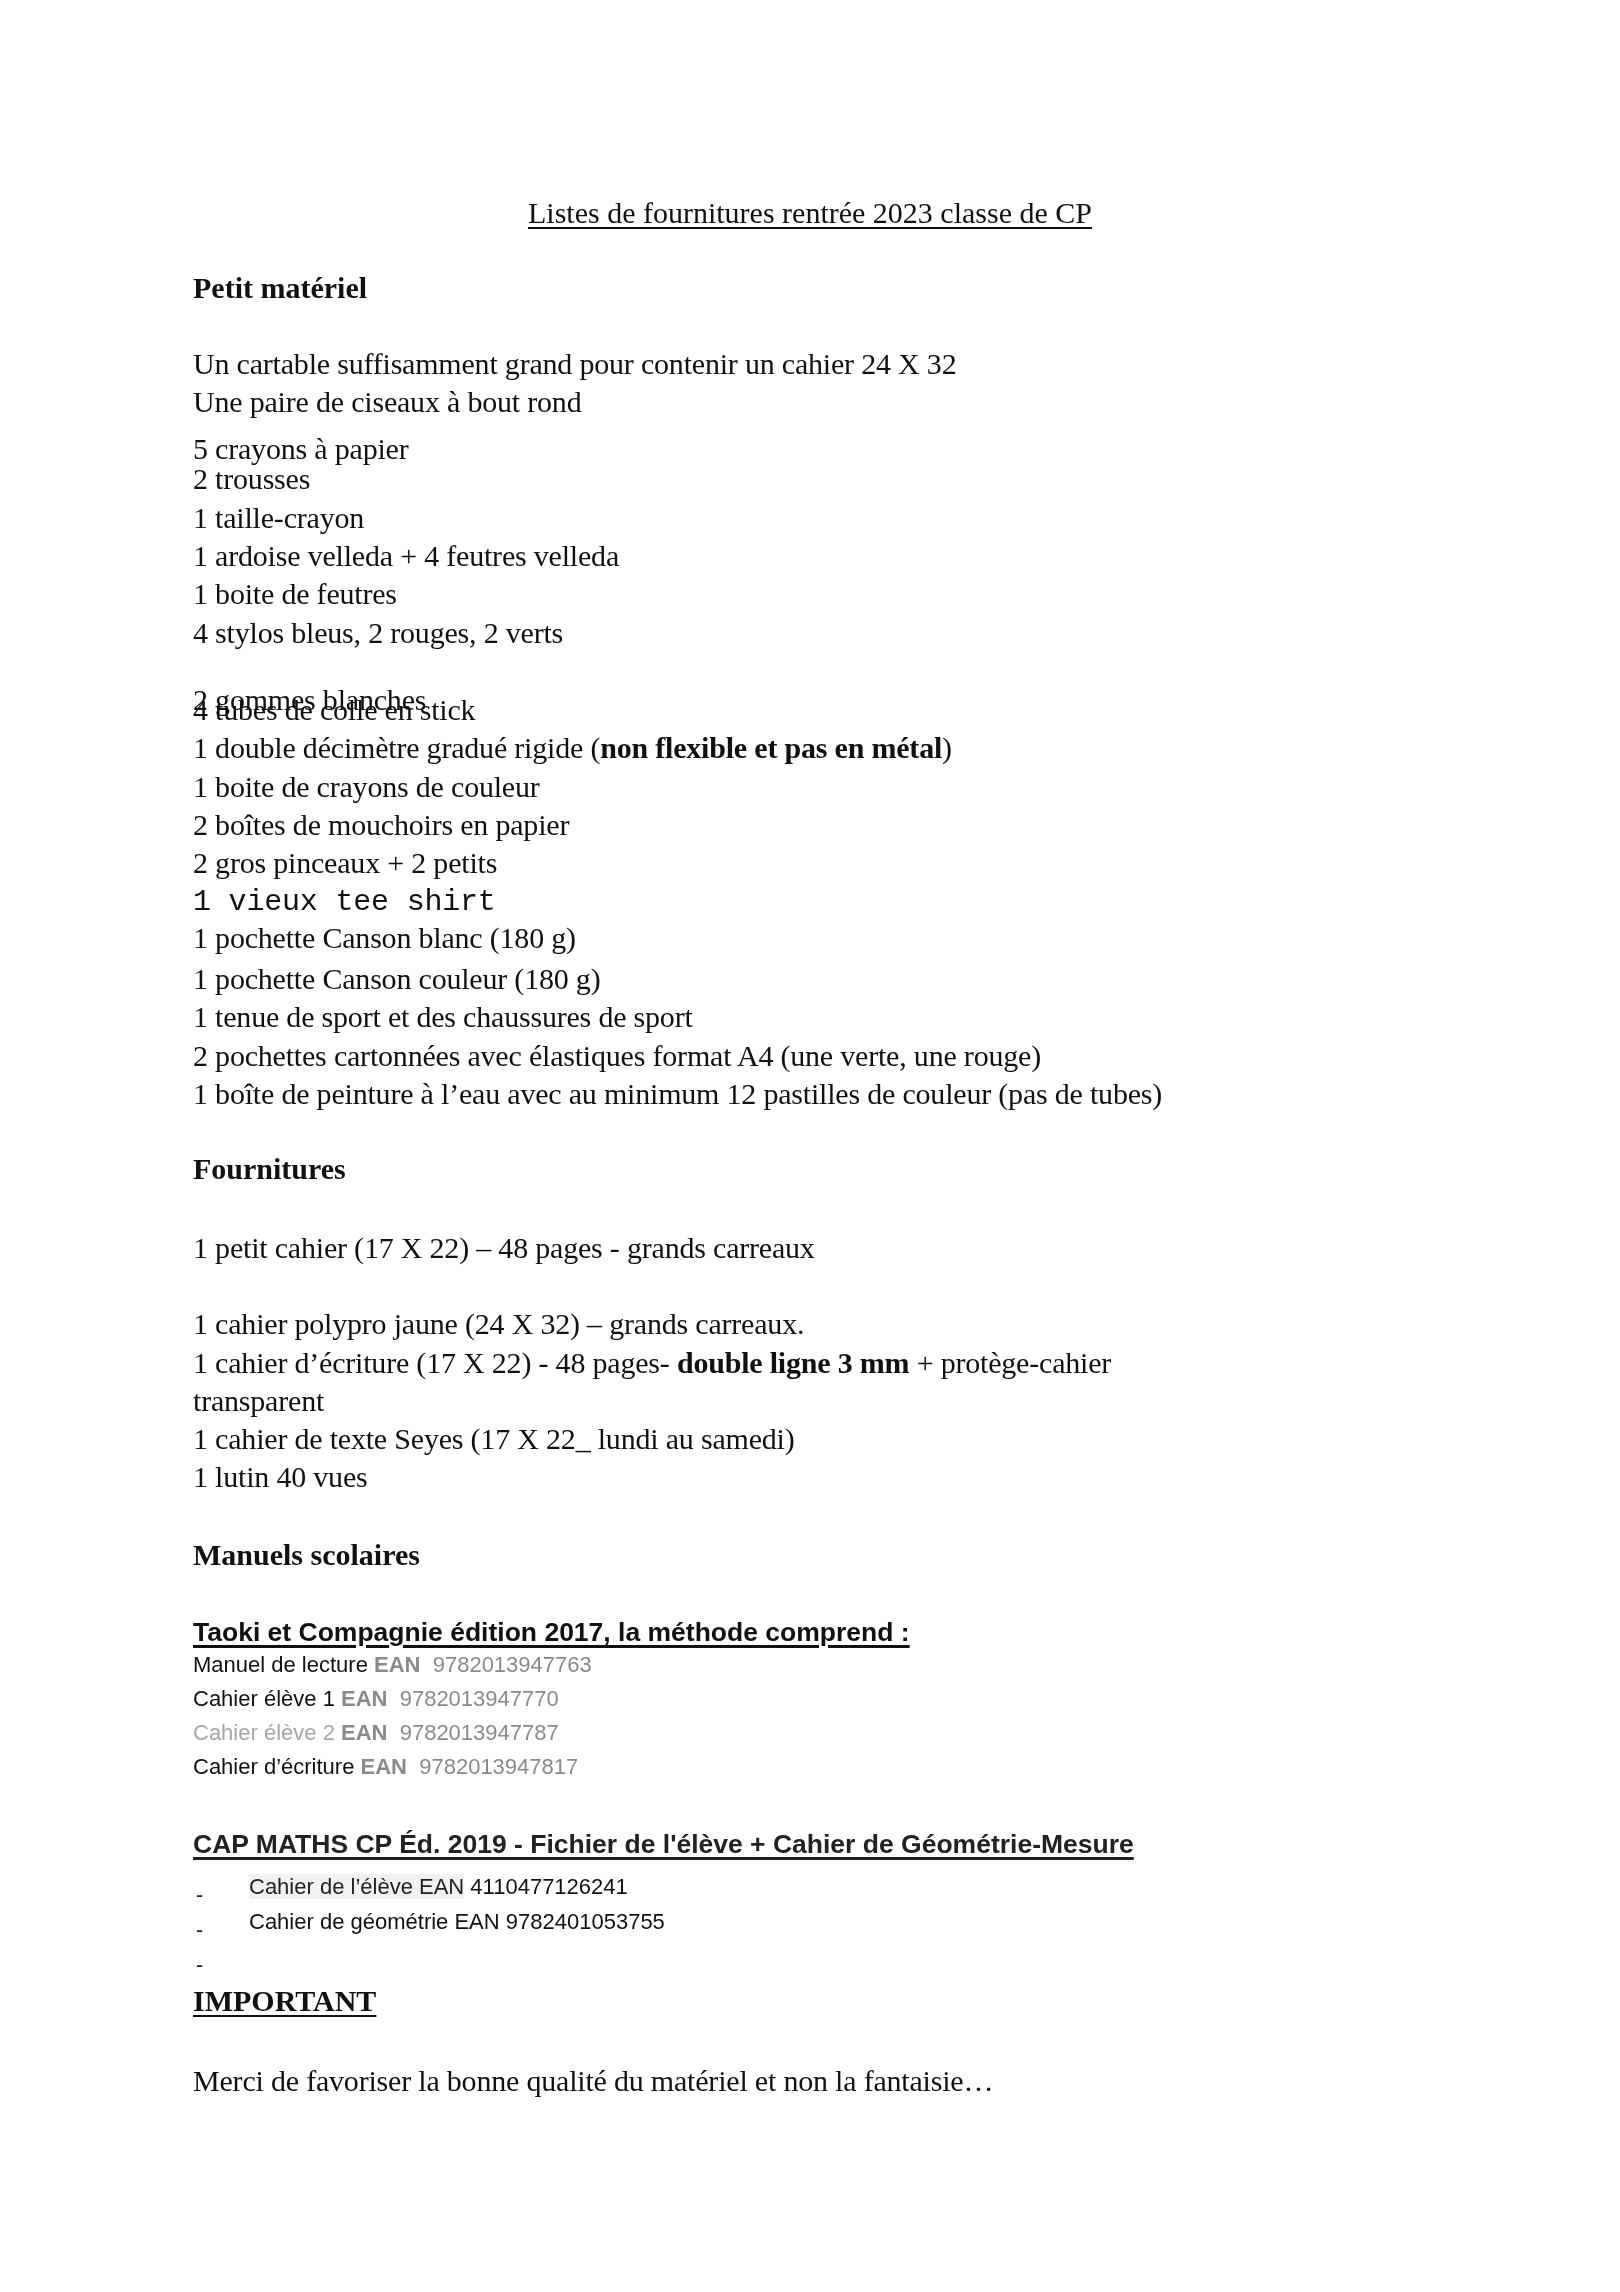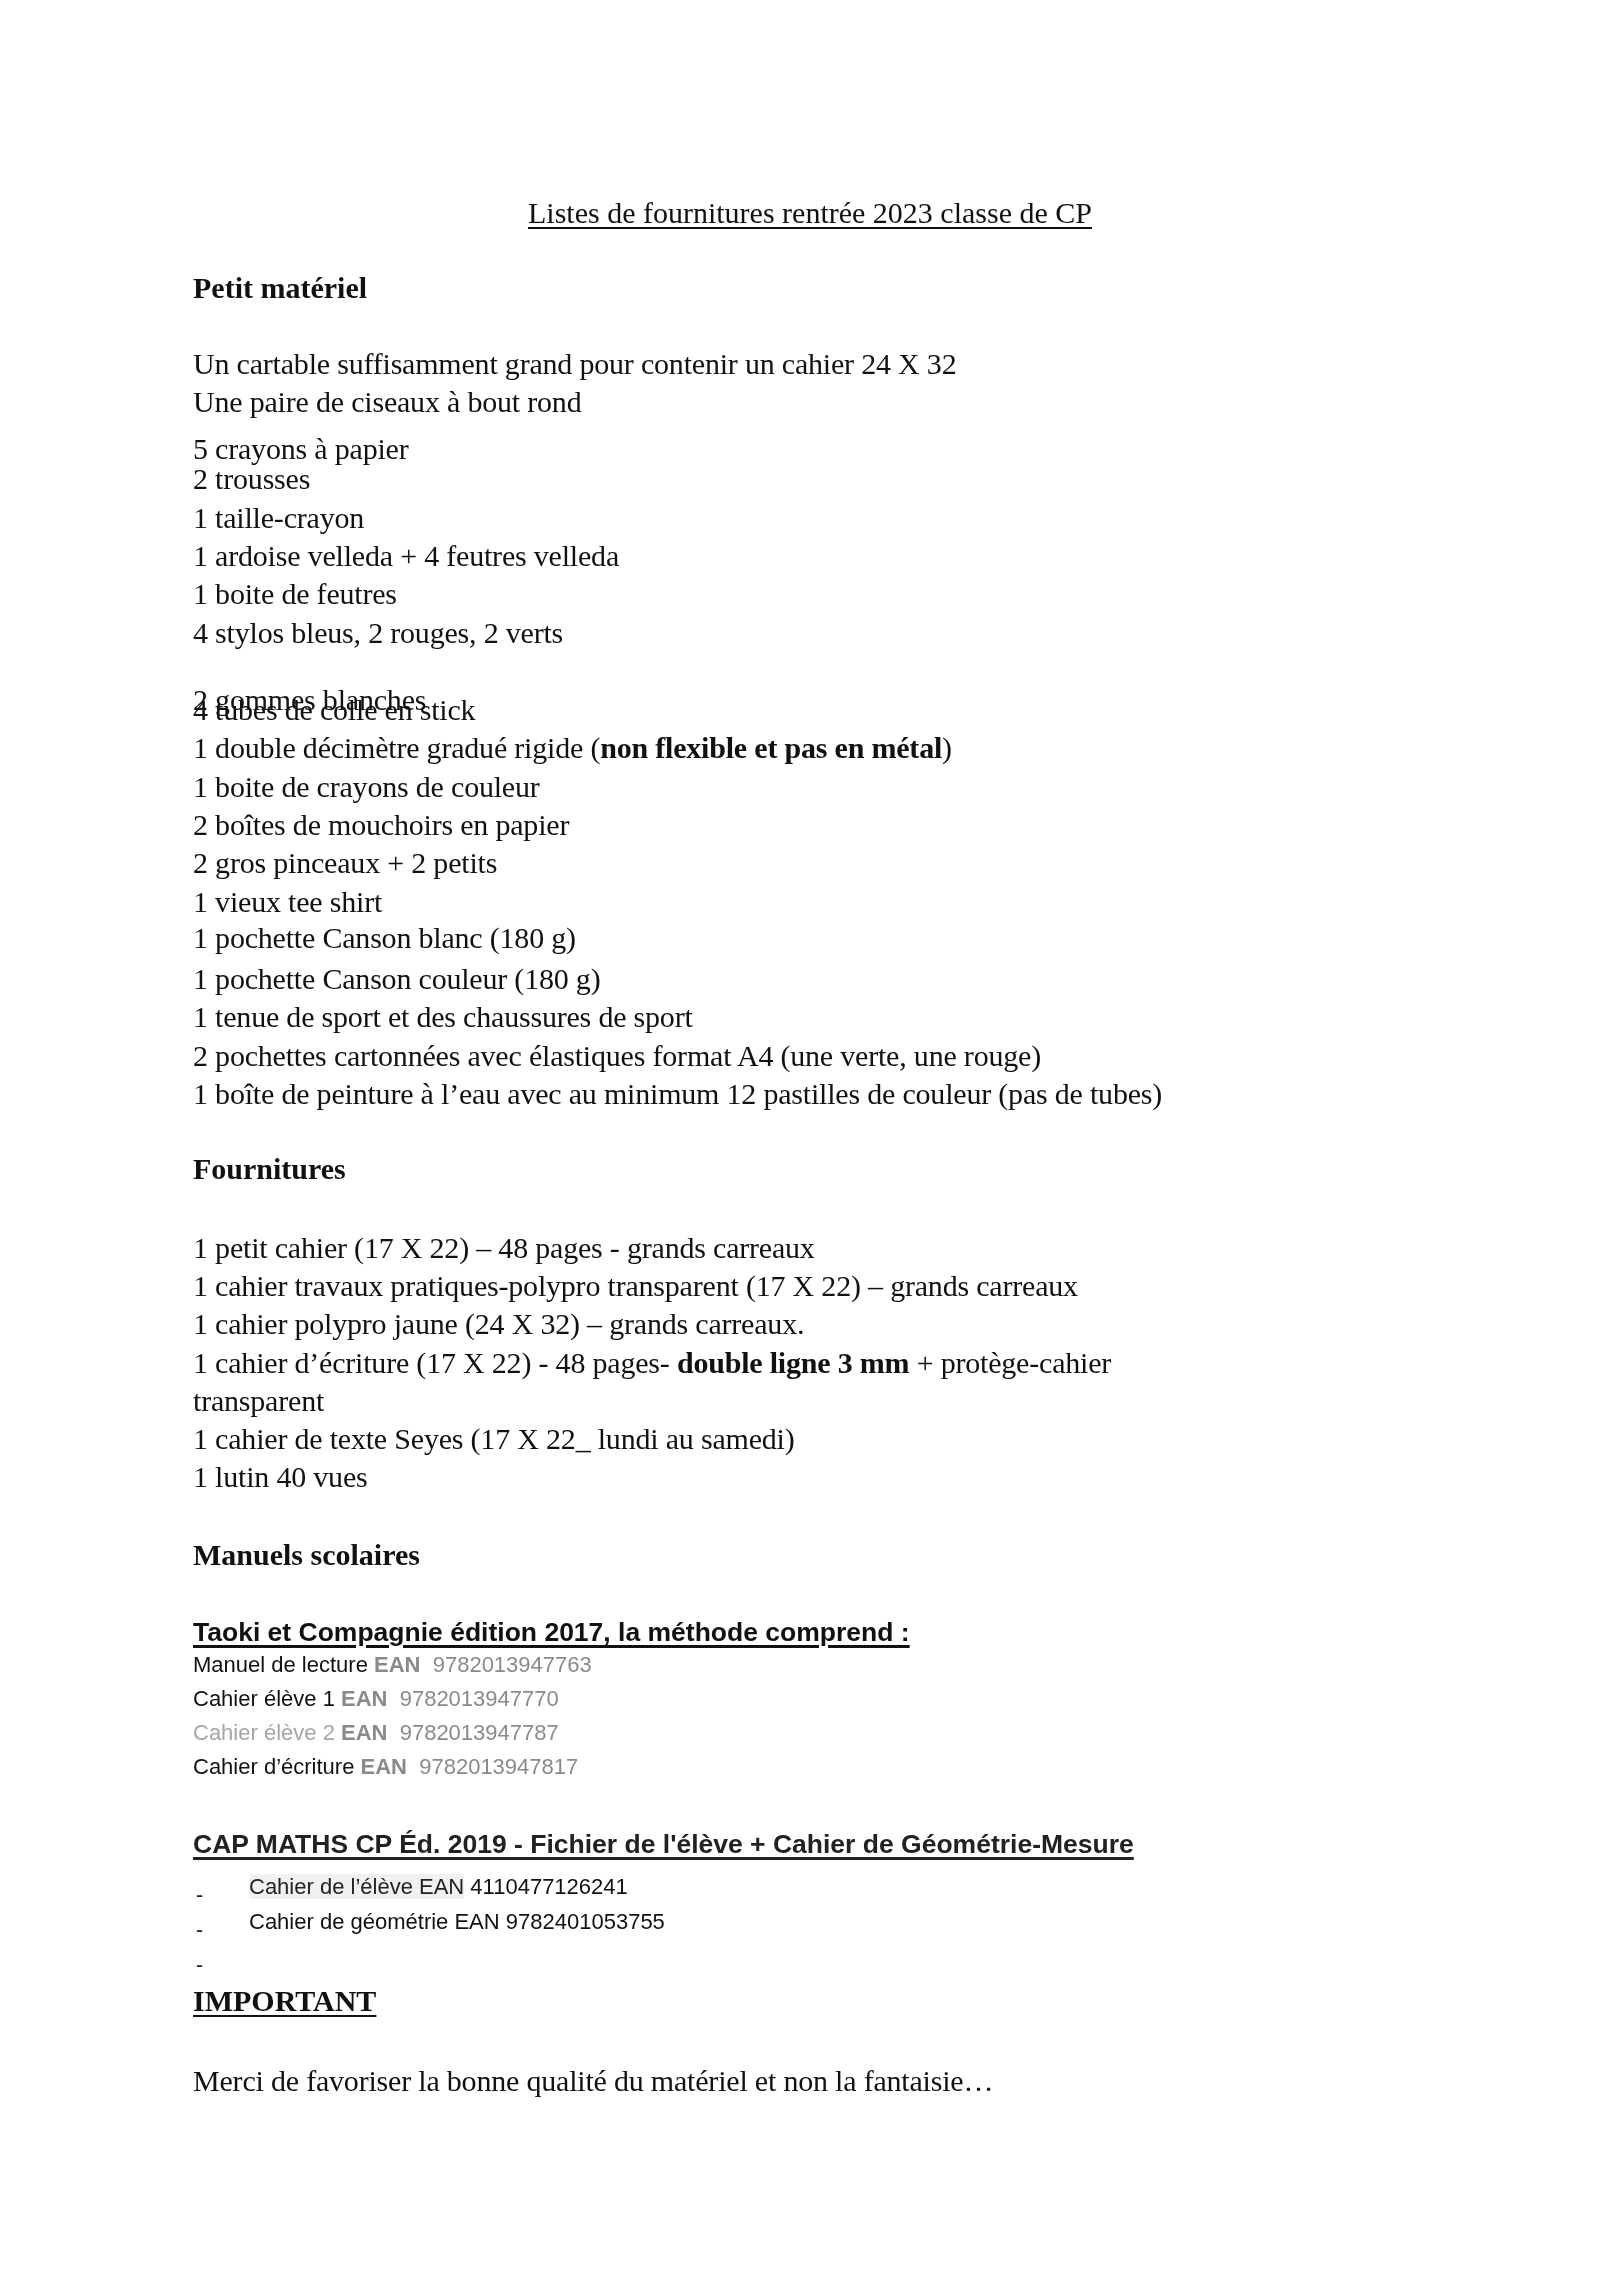--- a/index.html
+++ b/index.html
@@ -39,32 +39,31 @@
       <div class="line serif body" style="top: 503px;"><span>1 taille-crayon</span></div>
       <div class="line serif body" style="top: 541px;"><span>1 ardoise velleda + 4 feutres velleda</span></div>
       <div class="line serif body" style="top: 579px;"><span>1 boite de feutres</span></div>
       <div class="line serif body" style="top: 618px;"><span>4 stylos bleus, 2 rouges, 2 verts</span></div>
       <div class="line serif body" style="top: 644px; margin-top: 41px;"><span>2 gommes blanches</span></div>
       <div class="line serif body" style="top: 695px;"><span>4 tubes de colle en stick</span></div>
       <div class="line serif body" style="top: 733px;"><span>1 double décimètre gradué rigide (</span><b>non flexible et pas en métal</b><span>)</span></div>
       <div class="line serif body" style="top: 772px;"><span>1 boite de crayons de couleur</span></div>
       <div class="line serif body" style="top: 810px;"><span>2 boîtes de mouchoirs en papier</span></div>
       <div class="line serif body" style="top: 848px;"><span>2 gros pinceaux + 2 petits</span></div>
-      <div class="line serif body" style="top: 887px;"><span>1 vieux tee shirt</span></div>
+      <div class="line serif body" style="top: 887px; font-family: Liberation Mono, monospace;"><span>1 vieux tee shirt</span></div>
       <div class="line serif body" style="top: 923px;"><span>1 pochette Canson blanc (180 g)</span></div>
       <div class="line serif body" style="top: 964px;"><span>1 pochette Canson couleur (180 g)</span></div>
       <div class="line serif body" style="top: 1002px; text-align: center;"><span>1 tenue de sport et des chaussures de sport</span></div>
       <div class="line serif body" style="top: 1041px;"><span>2 pochettes cartonnées avec élastiques format A4 (une verte, une rouge)</span></div>
       <div class="line serif body" style="top: 1079px;"><span>1 boîte de peinture à l’eau avec au minimum 12 pastilles de couleur (pas de tubes)</span></div>
     </div>
 
   <div class="line serif h" style="top:1154px">Fournitures</div>
 
   <div class="line serif body" style="top:1233px">1 petit cahier (17 X 22) – 48 pages - grands carreaux</div>
-  <div class="line serif body" style="top:1271px">1 cahier travaux pratiques-polypro transparent (17 X 22) – grands carreaux</div>
   <div class="line serif body" style="top:1309px">1 cahier polypro jaune (24 X 32) – grands carreaux.</div>
   <div class="line serif body" style="top:1348px">
     <span>1 cahier d’écriture (17 X 22) - 48 pages-</span><b> double ligne 3 mm</b><span> + protège-cahier</span>
   </div>
   <div class="line serif body" style="top:1386px">transparent</div>
   <div class="line serif body" style="top:1424px">1 cahier de texte Seyes (17 X 22_ lundi au samedi)</div>
   <div class="line serif body" style="top:1462px">1 lutin 40 vues</div>
 
   <div class="line serif h" style="top:1540px">Manuels scolaires</div>
 

